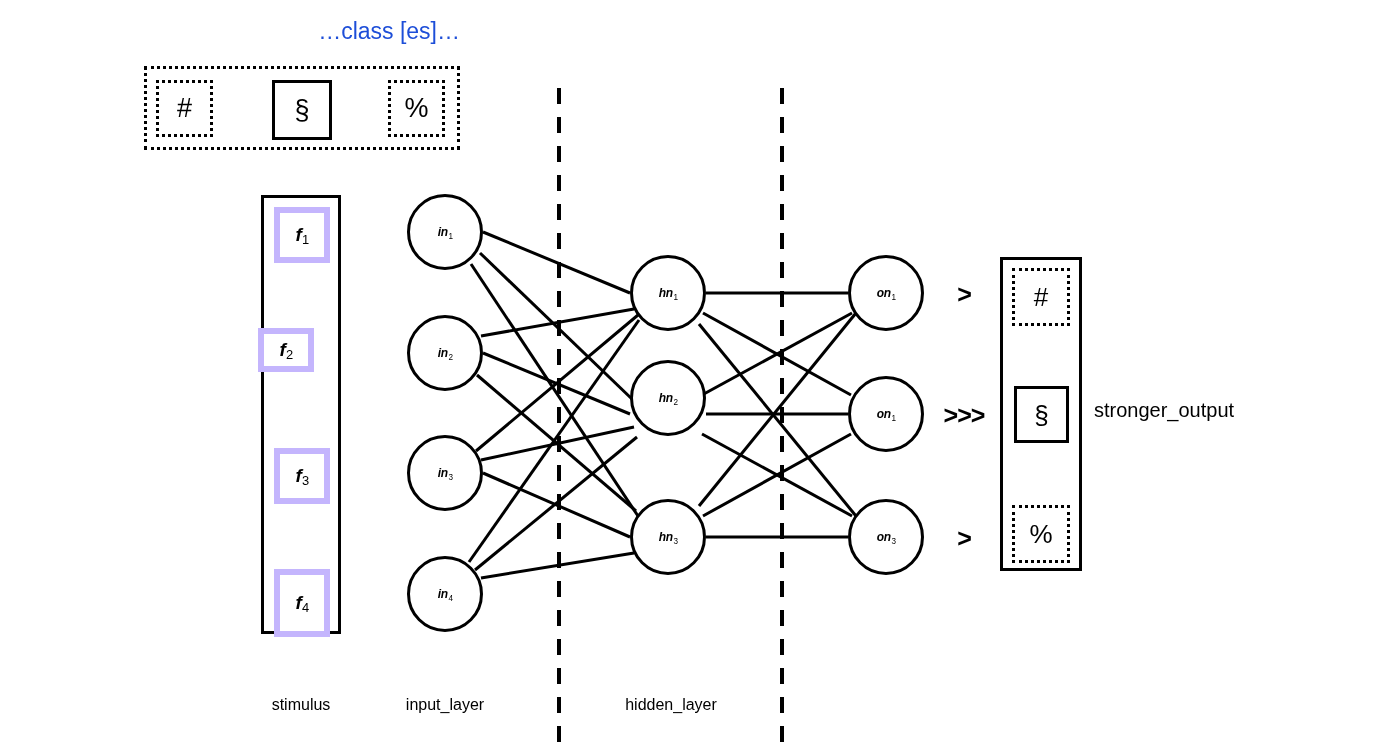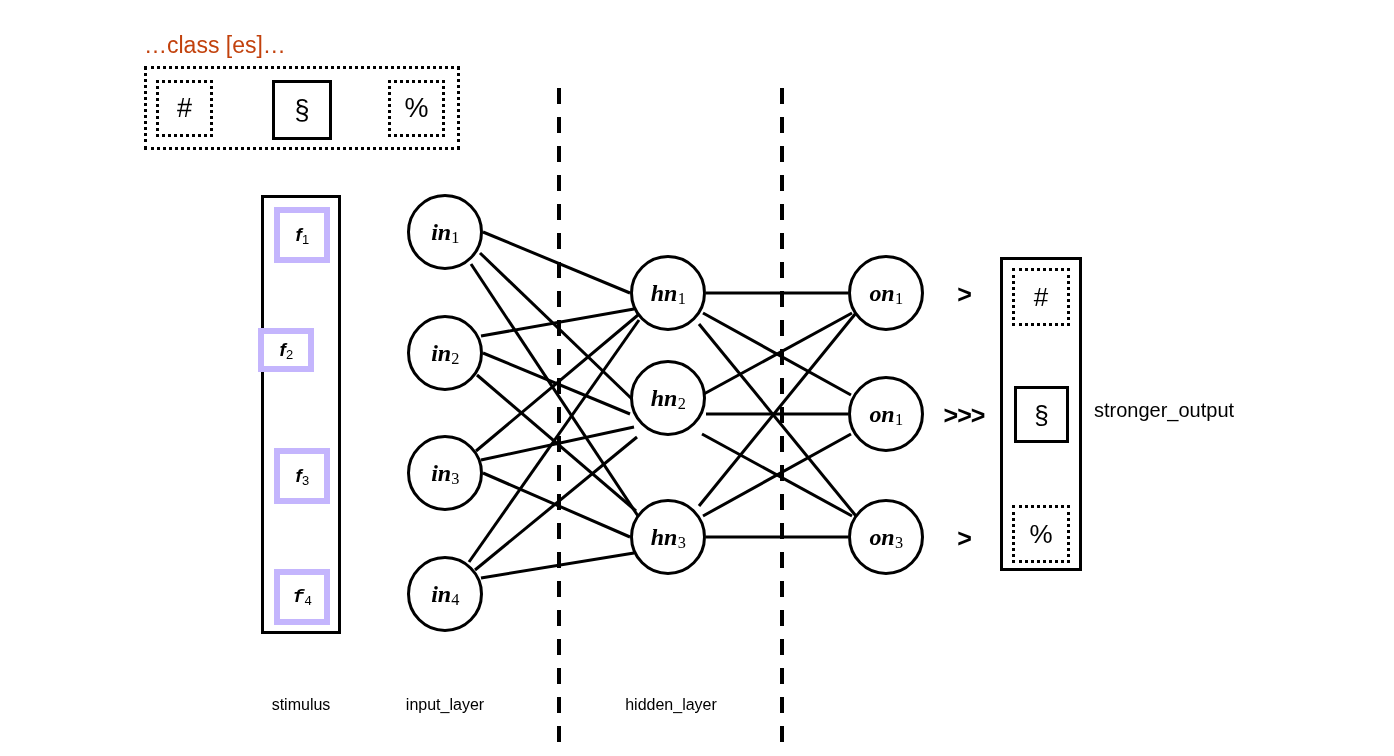--- a/index.html
+++ b/index.html
@@ -26,24 +26,23 @@
     width: 1394px;
     height: 756px;
   }
 
   
   .abs { position: absolute; box-sizing: border-box; }
 
   
   .class-title {
     font-size: 23px;
-    color: #c2410c;
-    white-space: nowrap;
-    text-align: left;
-    margin-top: 14px;
+    color: #1d4ed8;
+    white-space: nowrap;
+    text-align: right;
   }
   .class-outer {
     border: 3px dotted #000;
     background: transparent;
   }
   .sym-box-dotted {
     border: 3px dotted #000;
     display: flex;
     align-items: center;
     justify-content: center;
@@ -90,21 +89,21 @@
 
   
   .node {
     border-radius: 50%;
     border: 3px solid #000;
     background: #ffffff;
     display: flex;
     align-items: center;
     justify-content: center;
   }
-  .node .unit-label { font-size: 24px; font-family: Liberation Serif, serif; }
+  .node .unit-label { font-size: 12px; }
 
   
   .arrow-mark {
     font-size: 25px;
     font-weight: bold;
     white-space: nowrap;
     letter-spacing: -1px;
     text-align: center;
   }
 
@@ -203,21 +202,21 @@
   </div>
 
   <div class="abs feature-box" style="left:258px; top:328px; width:56px; height:44px;">
     <span class="unit-label"><span>f</span><sub>2</sub></span>
   </div>
 
   <div class="abs feature-box" style="left:274px; top:448px; width:56px; height:56px;">
     <span class="unit-label"><span>f</span><sub>3</sub></span>
   </div>
 
-  <div class="abs feature-box" style="left:274px; top:569px; width:56px; height:56px;font-family:Liberation Mono, monospace;">
+  <div class="abs feature-box" style="left:274px; top:569px; width:56px; height:68px;">
     <span class="unit-label"><span>f</span><sub>4</sub></span>
   </div>
 
   <div class="abs node" style="left:407px; top:194px; width:76px; height:76px;">
     <span class="unit-label"><span>in</span><sub>1</sub></span>
   </div>
 
   <div class="abs node" style="left:407px; top:315px; width:76px; height:76px;">
     <span class="unit-label"><span>in</span><sub>2</sub></span>
   </div>

